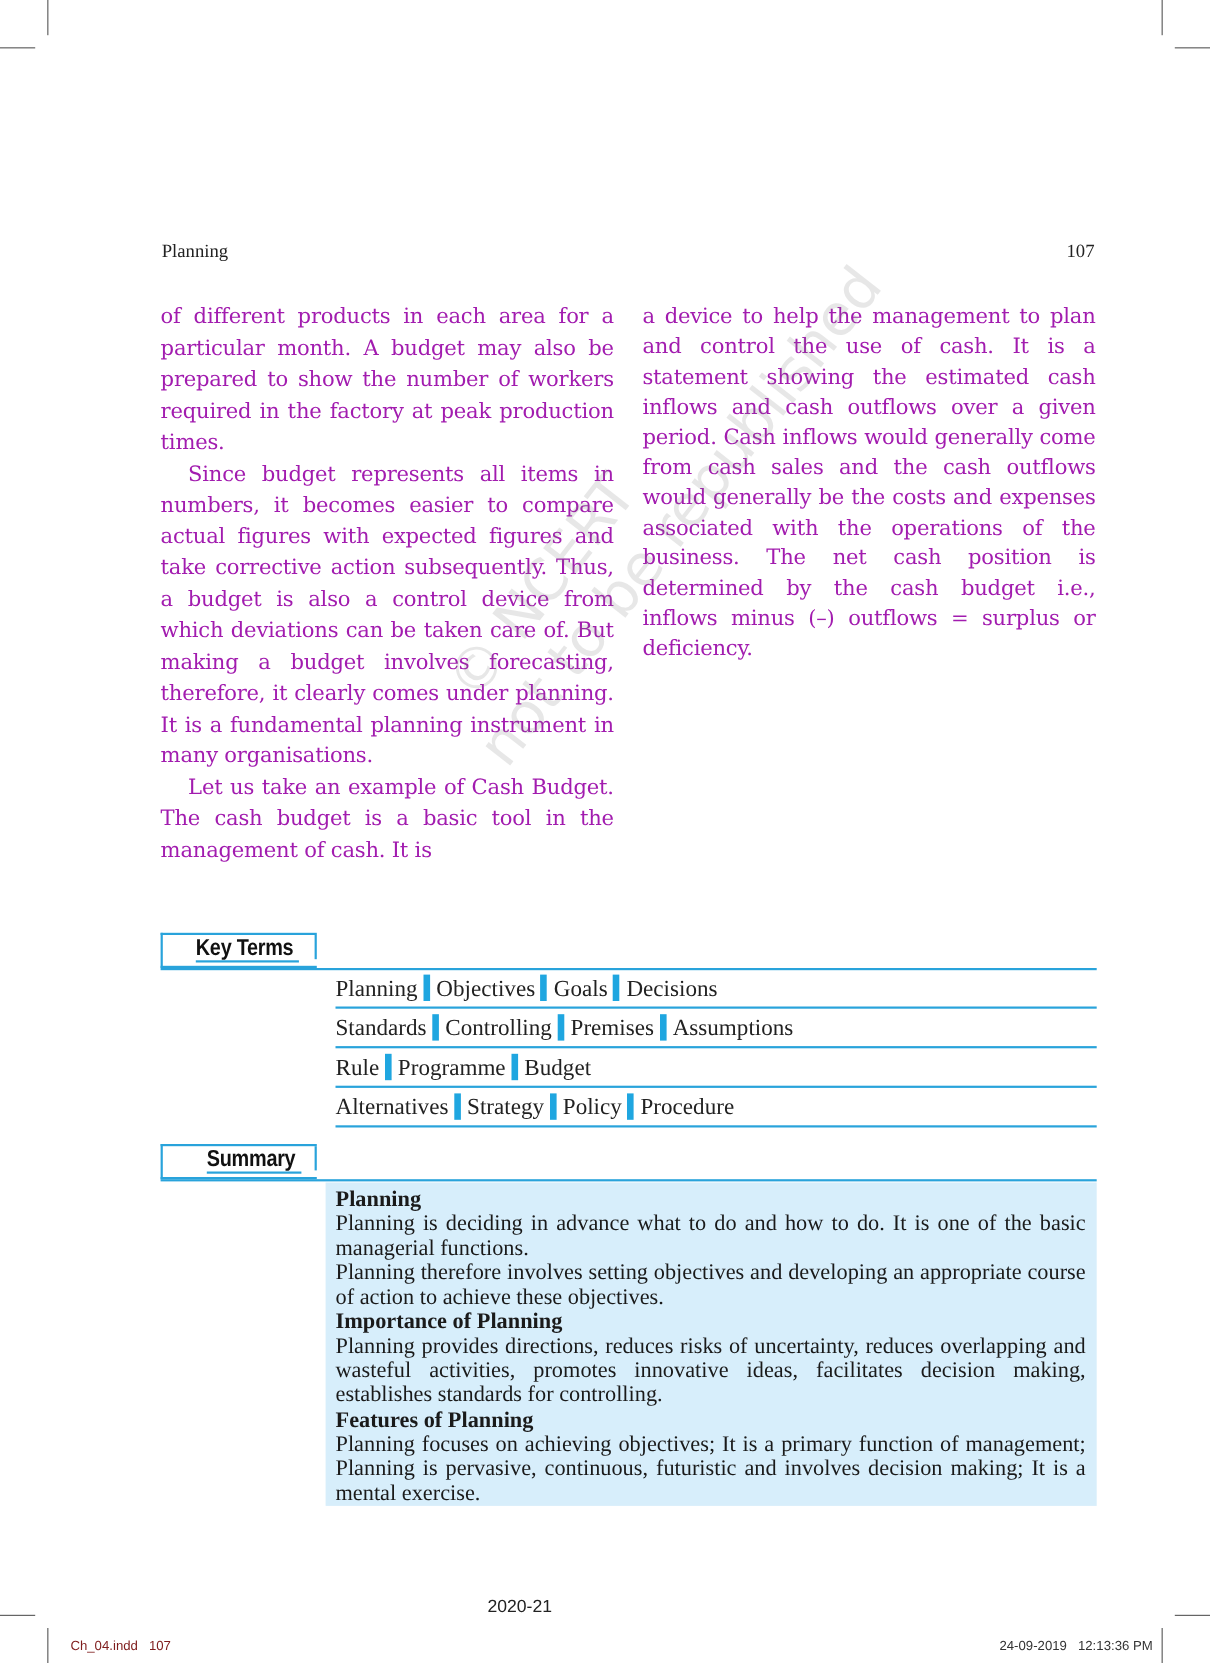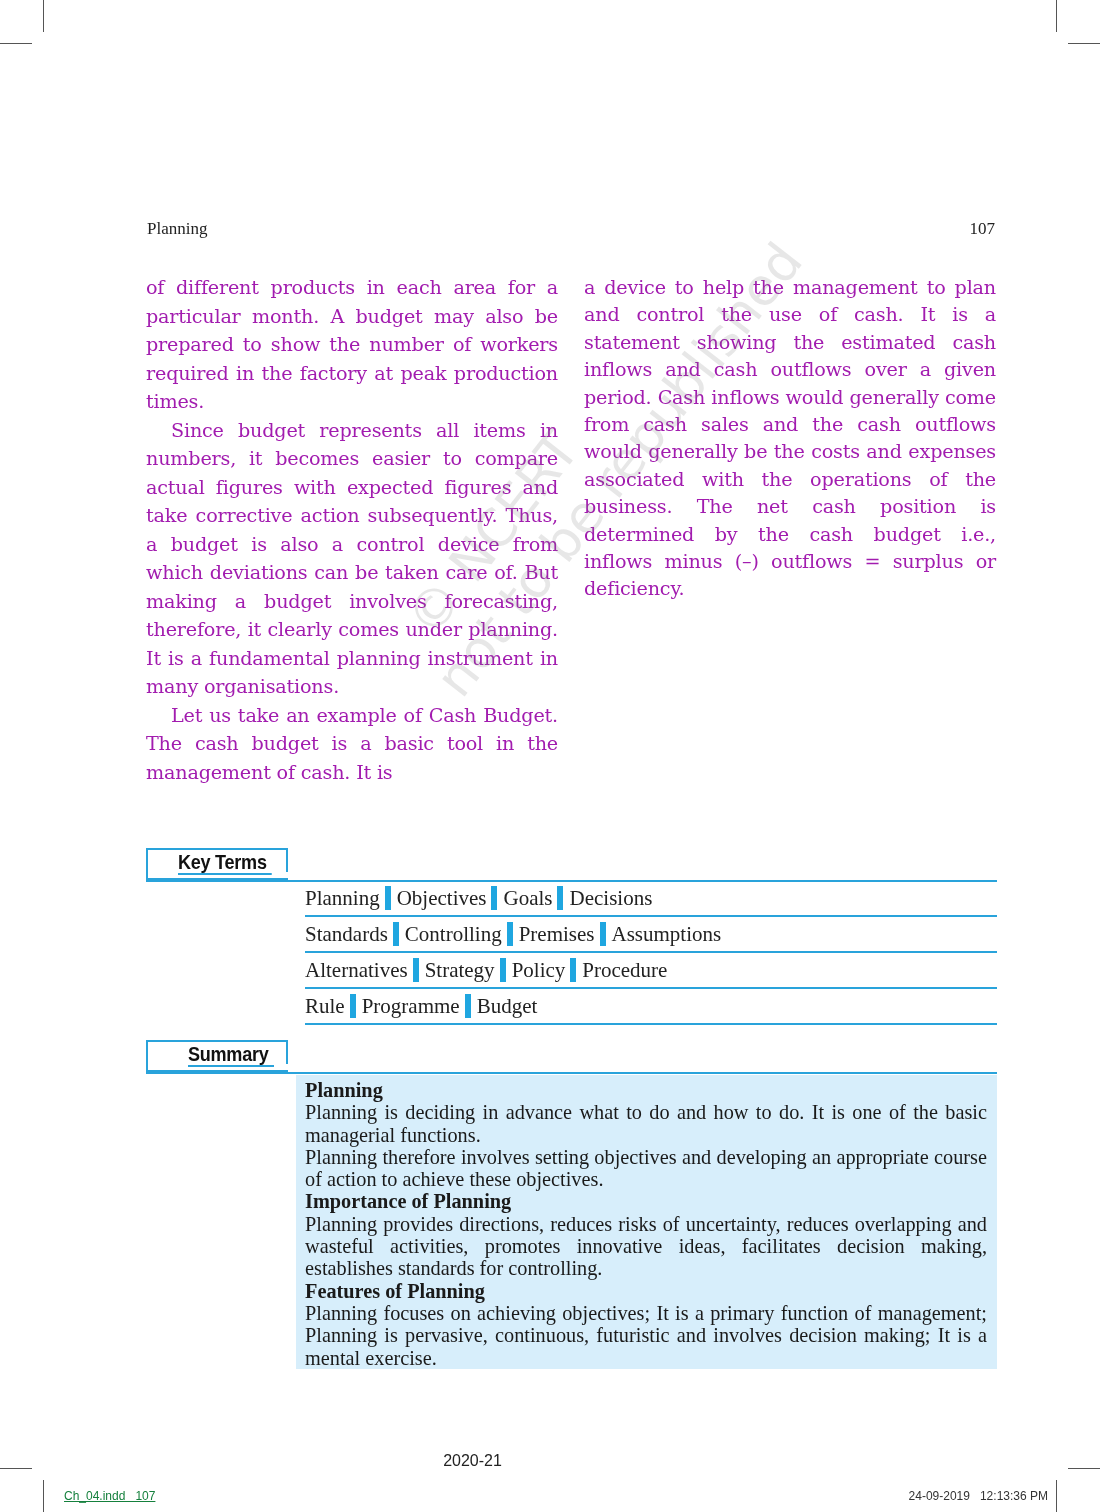--- a/index.html
+++ b/index.html
@@ -33,21 +33,21 @@
 
   .terms { position: absolute; left: 305px; top: 881px; width: 692px; }
   .term-row { height: 36px; border-bottom: 2px solid #29a3db; box-sizing: border-box; display: flex; align-items: center; font-family: "Liberation Serif", serif; font-size: 21px; color: #222; }
   .term-row .sep { display: inline-block; width: 6px; height: 24px; background: #1fa6e0; margin: 0 6px 0 5px; }
 
   .summary { position: absolute; left: 296px; top: 1075px; width: 701px; height: 294px; background: #d7eefb; padding: 4px 10px 0 9px; box-sizing: border-box; font-family: "Liberation Serif", serif; font-size: 20.3px; line-height: 22.3px; color: #1a1a1a; text-align: justify; }
   .summary .h { font-weight: bold; }
   .summary p { margin: 0; }
 
   .footer-year { position: absolute; top: 1452px; left: 0; width: 945px; text-align: center; font-family: "Liberation Sans", sans-serif; font-size: 16px; color: #222; }
-  .slug-left { position: absolute; top: 1489px; left: 64px; font-family: "Liberation Sans", sans-serif; font-size: 12px; color: #15803d; text-decoration: underline; }
+  .slug-left { position: absolute; top: 1489px; left: 64px; font-family: "Liberation Sans", sans-serif; font-size: 12px; color: #7f1d1d; }
   .slug-right { position: absolute; top: 1489px; right: 52px; font-family: "Liberation Sans", sans-serif; font-size: 12px; color: #333; }
 </style>
 </head>
 <body>
 
 <div class="crop" style="left:43px;top:0;width:1px;height:32px;"></div>
 <div class="crop" style="left:0;top:43px;width:32px;height:1px;"></div>
 <div class="crop" style="left:1056px;top:0;width:1px;height:32px;"></div>
 <div class="crop" style="left:1068px;top:43px;width:32px;height:1px;"></div>
 <div class="crop" style="left:0;top:1468px;width:32px;height:1px;"></div>
@@ -95,34 +95,34 @@
   <div class="term-row">
     <span>Standards</span>
       <span class="sep"></span>
     <span>Controlling</span>
       <span class="sep"></span>
     <span>Premises</span>
       <span class="sep"></span>
     <span>Assumptions</span>
   </div>
   <div class="term-row">
+    <span>Rule</span>
+      <span class="sep"></span>
+    <span>Programme</span>
+      <span class="sep"></span>
+    <span>Budget</span>
+  </div>
+  <div class="term-row">
     <span>Alternatives</span>
       <span class="sep"></span>
     <span>Strategy</span>
       <span class="sep"></span>
     <span>Policy</span>
       <span class="sep"></span>
     <span>Procedure</span>
-  </div>
-  <div class="term-row">
-    <span>Rule</span>
-      <span class="sep"></span>
-    <span>Programme</span>
-      <span class="sep"></span>
-    <span>Budget</span>
   </div>
 </div>
 
 <div class="sec-head sum-head">
   <div class="box"></div>
   <div class="rule"></div>
   <span class="label">Summary</span>
 </div>
 
 <div class="summary">

